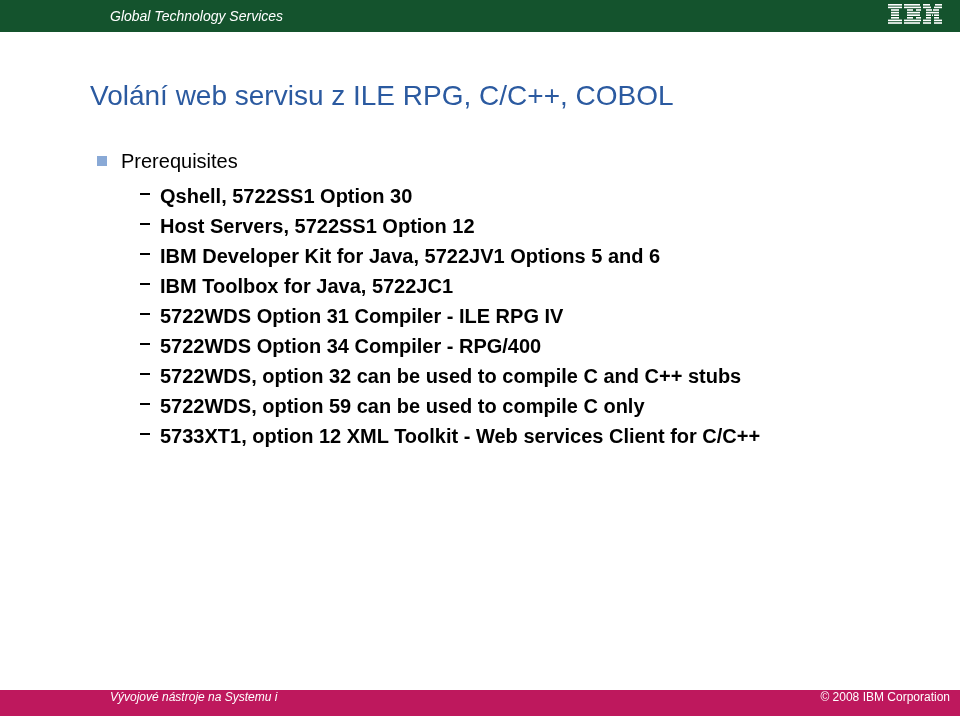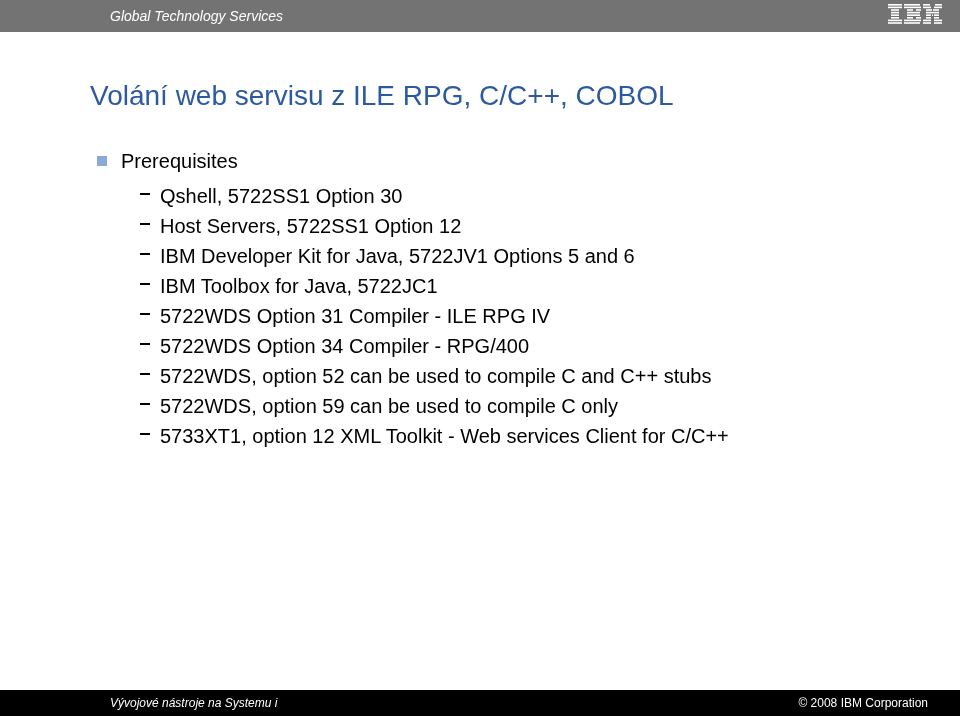--- a/index.html
+++ b/index.html
@@ -8,21 +8,21 @@
     height: 716px;
     font-family: Arial, Helvetica, sans-serif;
     background: #ffffff;
     position: relative;
     overflow: hidden;
   }
   .header {
     position: absolute;
     top: 0; left: 0; right: 0;
     height: 32px;
-    background: #737373;
+    background: #14532d;
     display: flex;
     align-items: center;
     justify-content: space-between;
     padding: 0 18px 0 110px;
   }
   .header-title {
     color: #ffffff;
     font-size: 14px;
     font-style: italic;
     font-weight: 500;
@@ -57,39 +57,40 @@
     width: 10px;
     height: 10px;
     background: #89a9d6;
   }
   .bullet-l2 {
     color: #000000;
     font-size: 20px;
     margin-left: 70px;
     position: relative;
     line-height: 1.5;
+    font-weight: bold;
   }
   .bullet-l2::before {
     content: "";
     position: absolute;
     left: -20px;
     top: 12px;
     width: 10px;
     height: 2px;
     background: #000000;
   }
   .footer {
     position: absolute;
     left: 0; right: 0; bottom: 0;
     height: 26px;
-    background: #000000;
+    background: #be185d;
     display: flex;
-    align-items: center;
+    align-items: flex-start;
     justify-content: space-between;
-    padding: 0 32px 0 110px;
+    padding: 0 10px 0 110px;
   }
   .footer-left {
     color: #ffffff;
     font-size: 12px;
     font-style: italic;
   }
   .footer-right {
     color: #ffffff;
     font-size: 12px;
   }
@@ -143,21 +144,21 @@
 
 <div class="content">
   <h1 class="slide-title">Volání web servisu z ILE RPG, C/C++, COBOL</h1>
   <div class="bullet-l1">Prerequisites</div>
   <div class="bullet-l2">Qshell, 5722SS1 Option 30</div>
   <div class="bullet-l2">Host Servers, 5722SS1 Option 12</div>
   <div class="bullet-l2">IBM Developer Kit for Java, 5722JV1 Options 5 and 6</div>
   <div class="bullet-l2">IBM Toolbox for Java, 5722JC1</div>
   <div class="bullet-l2">5722WDS Option 31 Compiler - ILE RPG IV</div>
   <div class="bullet-l2">5722WDS Option 34 Compiler - RPG/400</div>
-  <div class="bullet-l2">5722WDS, option 52 can be used to compile C and C++ stubs</div>
+  <div class="bullet-l2">5722WDS, option 32 can be used to compile C and C++ stubs</div>
   <div class="bullet-l2">5722WDS, option 59 can be used to compile C only</div>
   <div class="bullet-l2">5733XT1, option 12 XML Toolkit - Web services Client for C/C++</div>
 </div>
 
 <div class="footer">
   <span class="footer-left">Vývojové nástroje na Systemu i</span>
   <span class="footer-right">© 2008 IBM Corporation</span>
 </div>
 
 </body></html>

